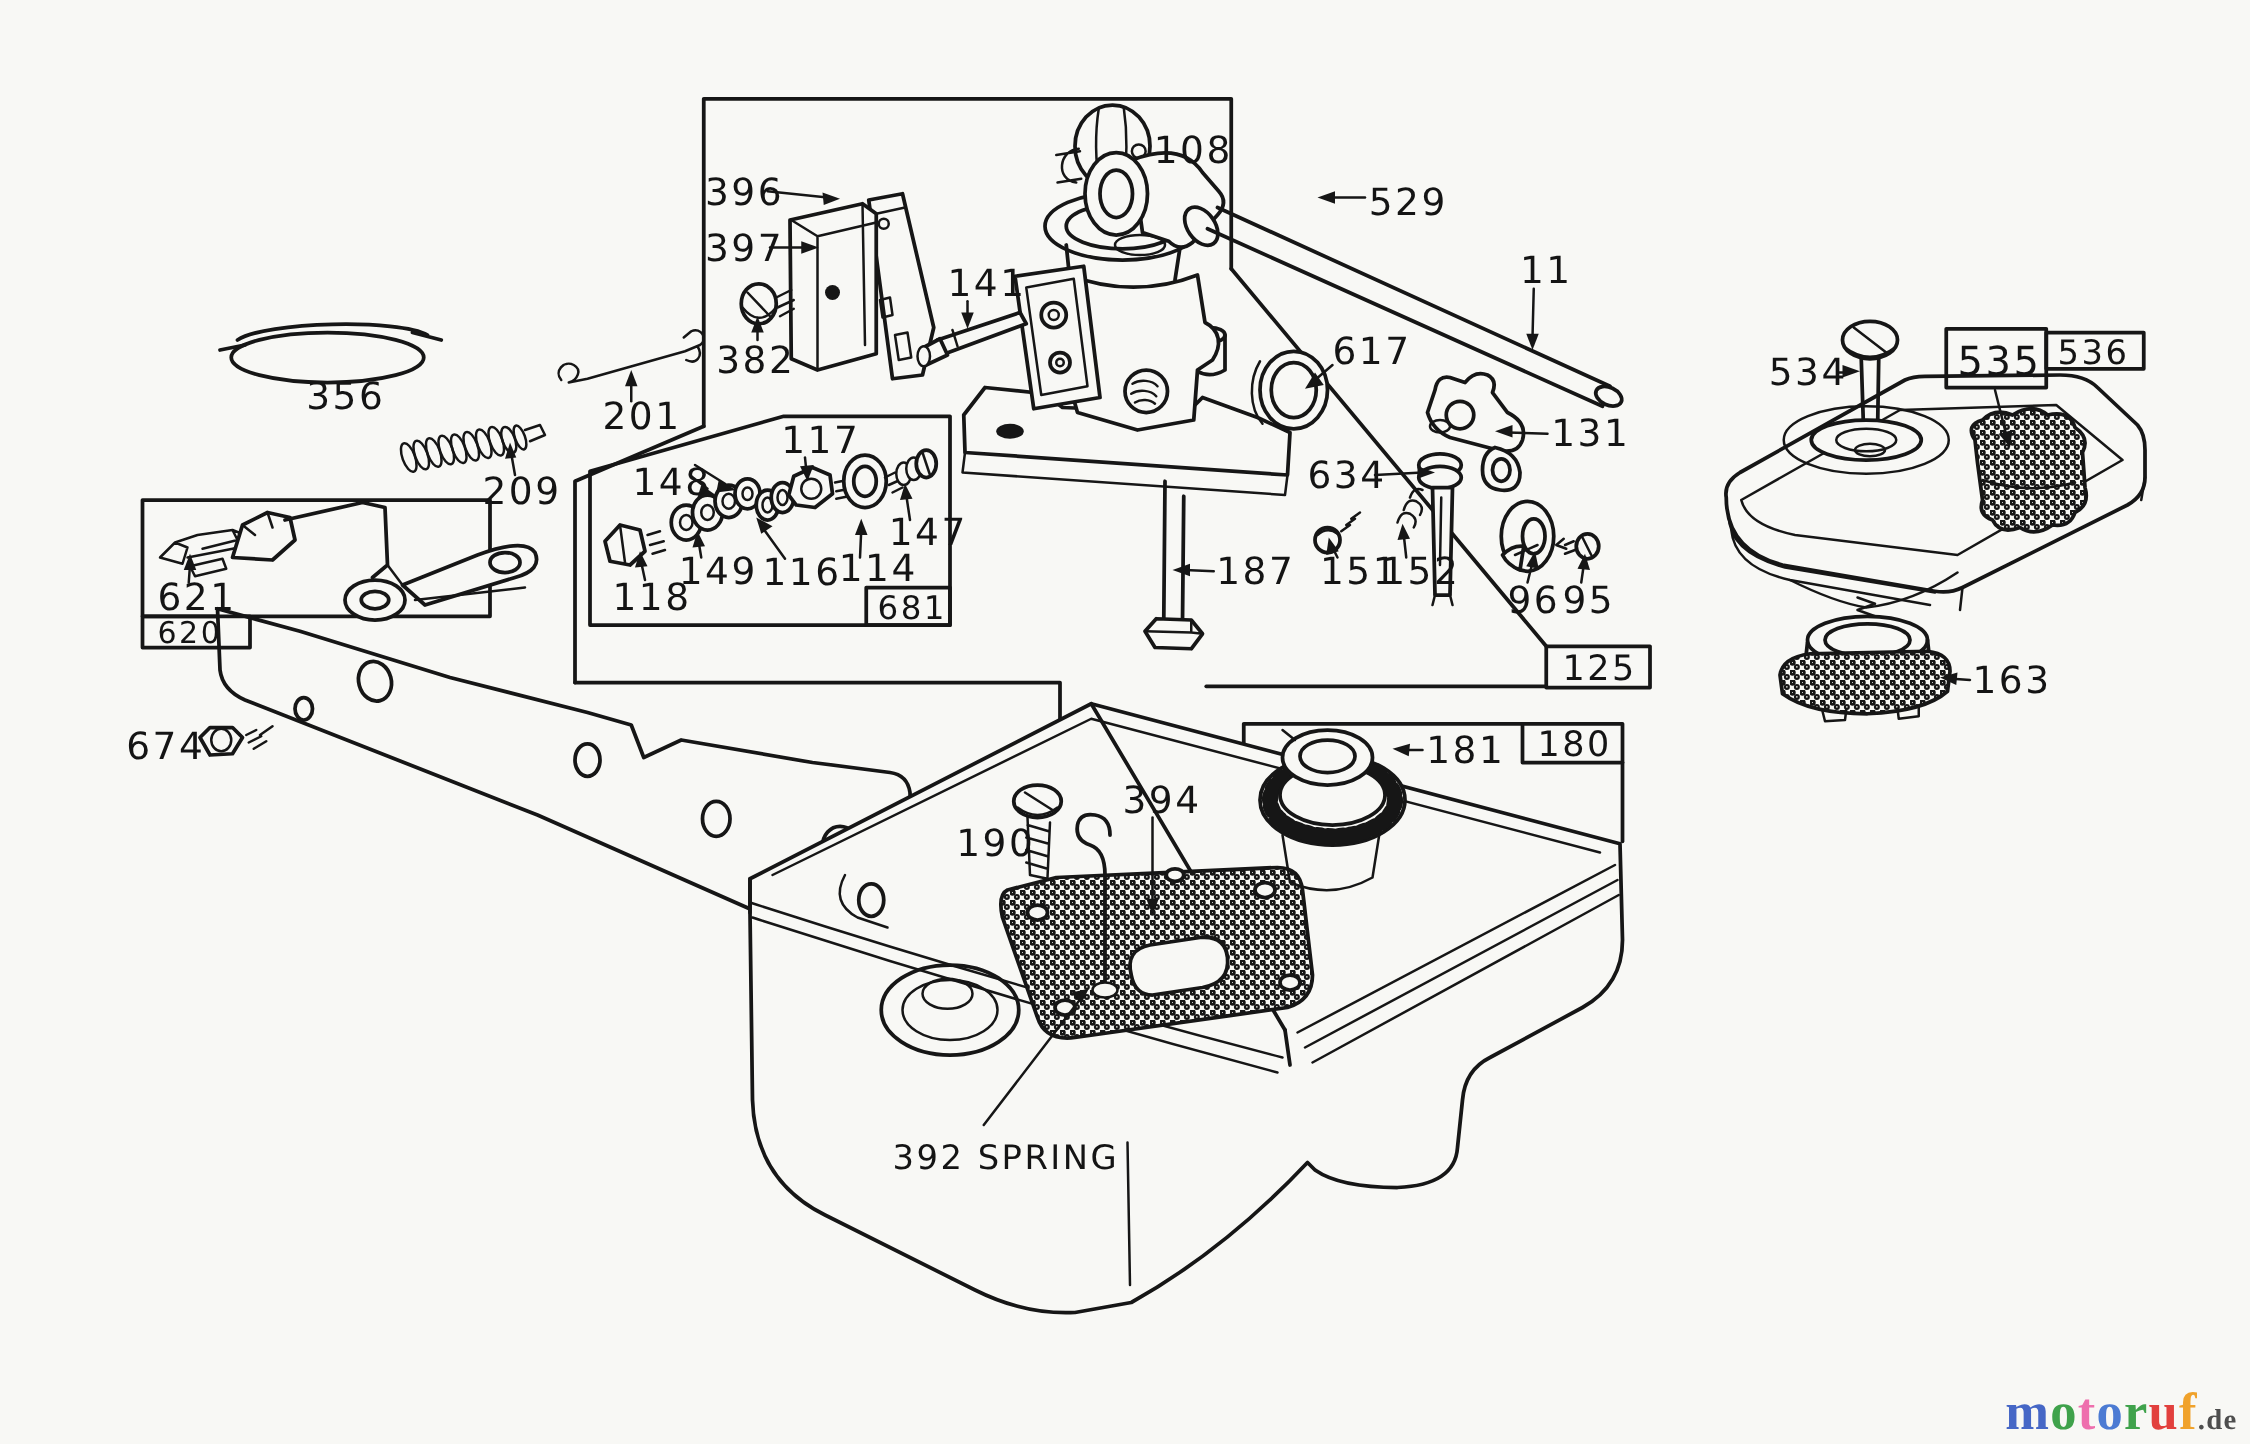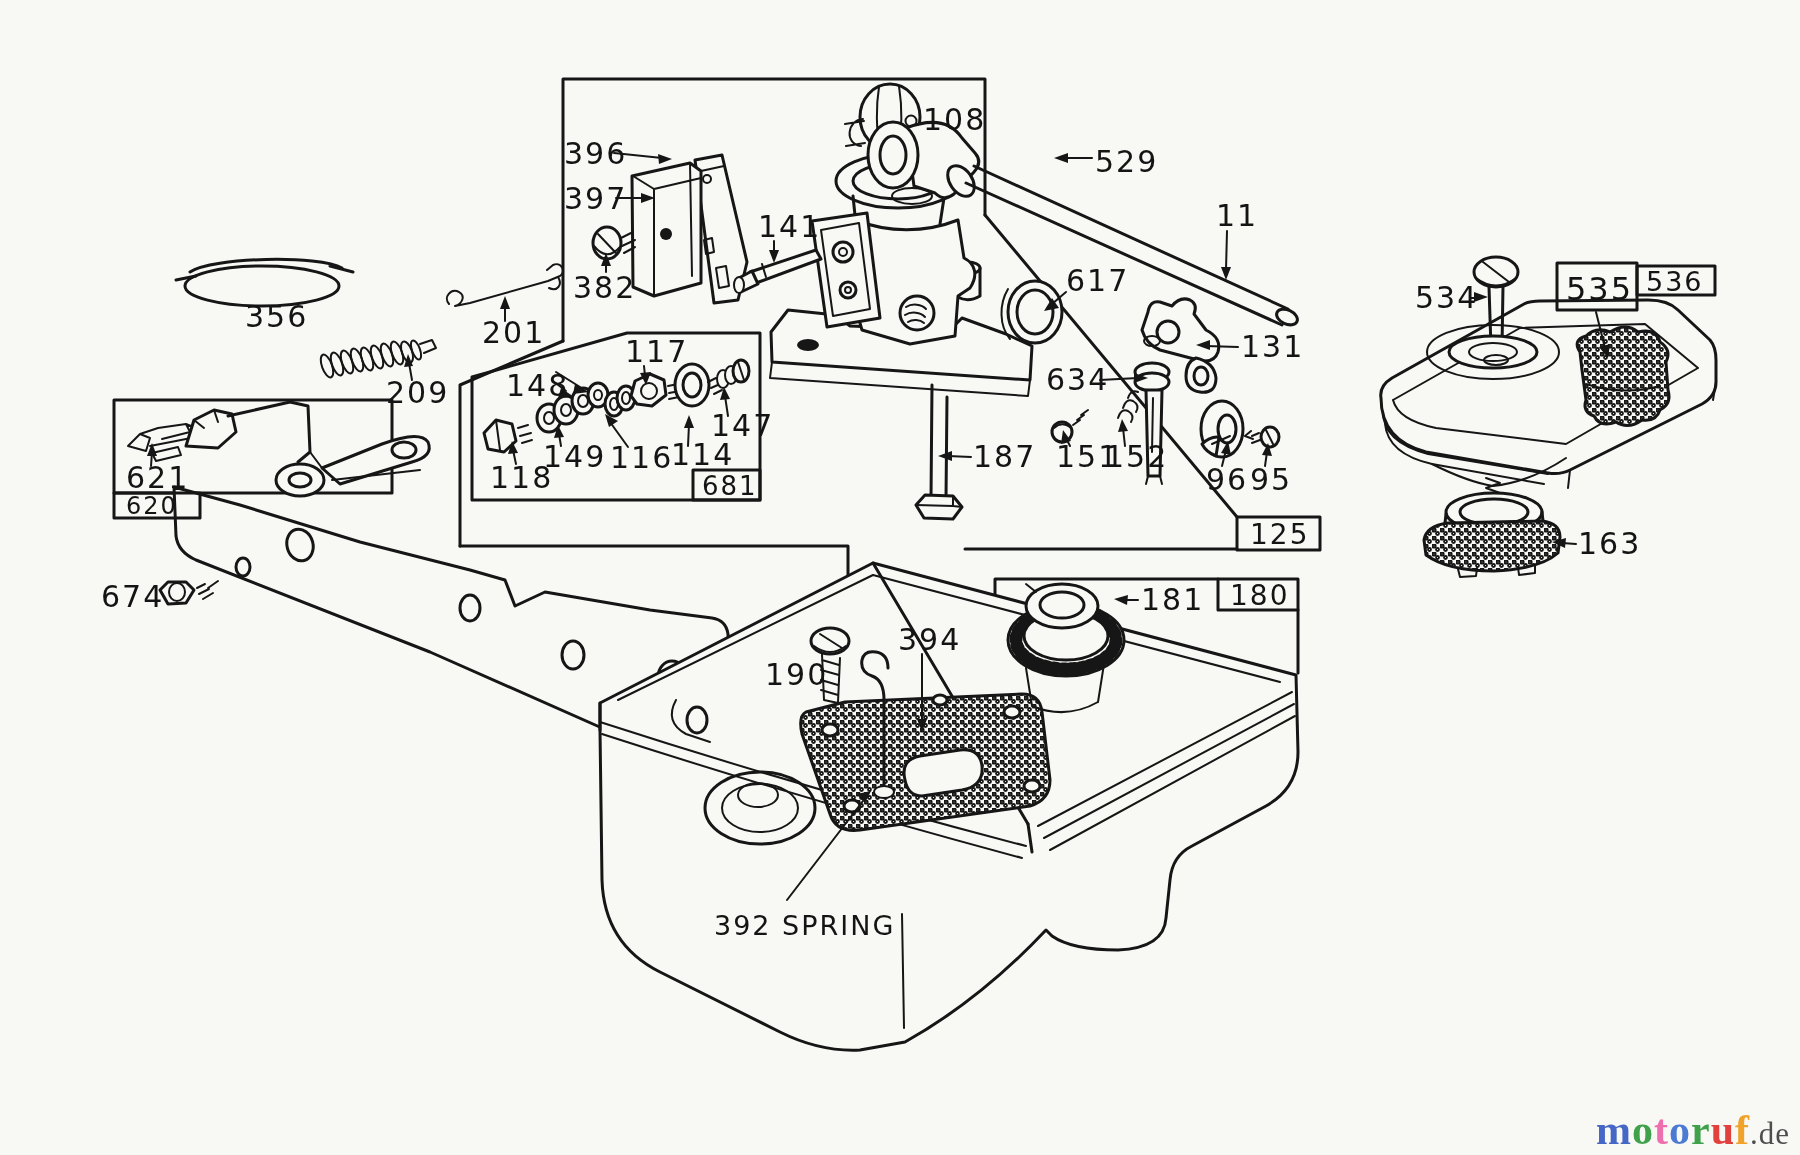--- a/index.html
+++ b/index.html
@@ -30,21 +30,21 @@
   #watermark{
     position:absolute;
     right:10px;bottom:4px;
     font-family:"Liberation Serif","DejaVu Serif",serif;
     font-size:42px;
     font-weight:bold;
     letter-spacing:1px;
     line-height:1;
     user-select:none;
   }
-  #watermark .suffix{font-size:31px;font-weight:normal;}
+  #watermark .suffix{font-size:23px;font-weight:bold;}
 </style>
 </head>
 <body>
 
 <svg id="diagram-svg" width="1800" height="1155" viewBox="0 0 1800 1155" xmlns="http://www.w3.org/2000/svg">
 
   <defs>
     <pattern id="stip" width="8" height="8" patternUnits="userSpaceOnUse">
       <circle cx="2" cy="2" r="1.1" fill="#2a2a2a" stroke="none"></circle>
       <circle cx="5.5" cy="5.5" r="0.9" fill="#2a2a2a" stroke="none"></circle>

